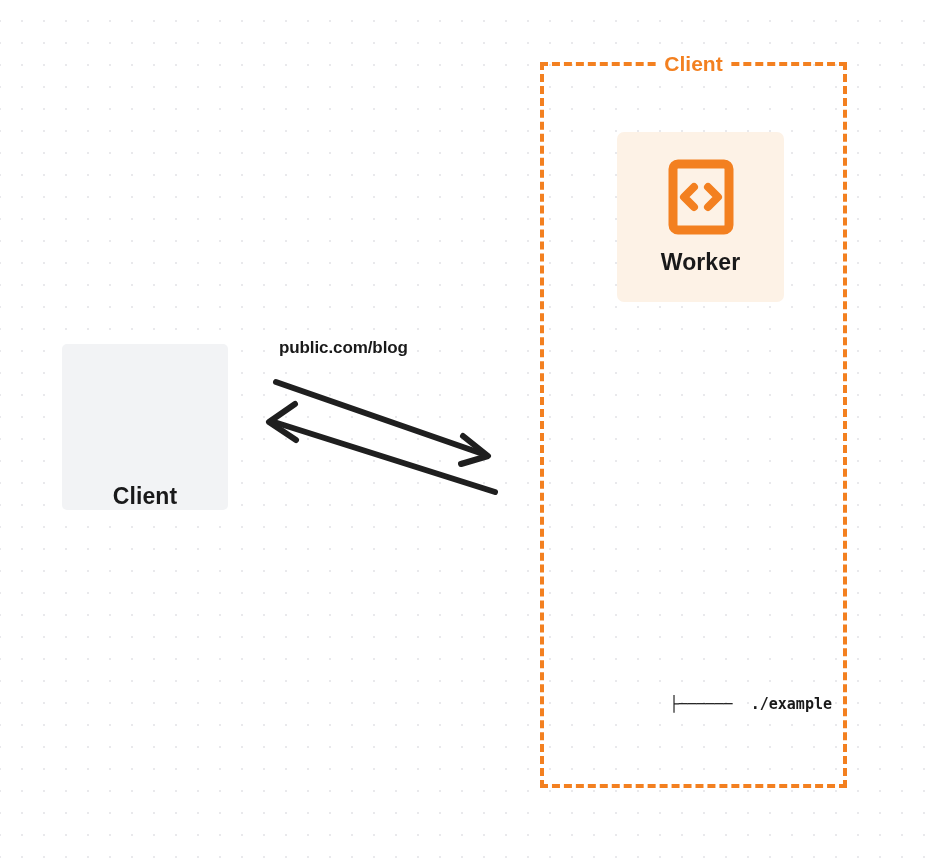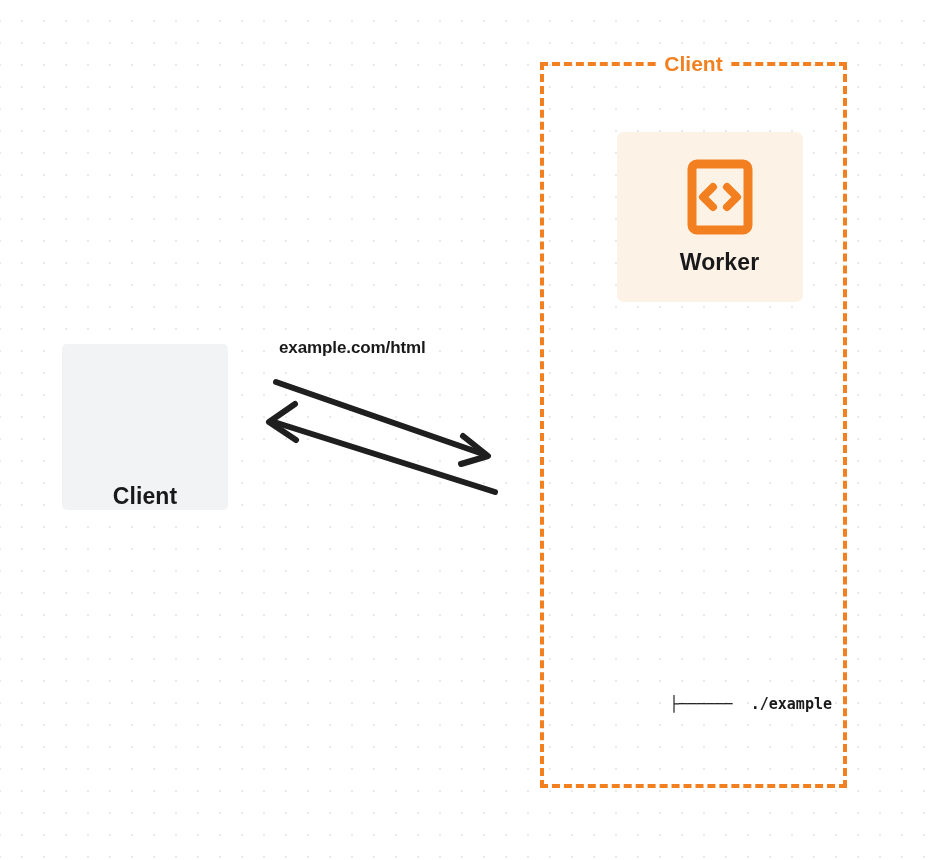--- a/index.html
+++ b/index.html
@@ -84,21 +84,20 @@
 
   
   .service-box {
     position: absolute;
     width: 167px;
     background: #fdf2e6;
     border-radius: 7px;
     display: flex;
     flex-direction: column;
     align-items: center;
-    padding-left: 19px;
   }
   #worker-box {
     left: 73px;
     top: 66px;
     height: 170px;
     padding-top: 0;
     justify-content: center;
   }
   #assets-box {
     left: 68px;
@@ -134,21 +133,21 @@
   }
   #file-tree .tree-row { display: block; }
 </style>
 </head>
 <body>
 
 <div id="client-node">
   <span class="node-label">Client</span>
 </div>
 
-<div id="connector-label">example.com/html</div>
+<div id="connector-label">public.com/blog</div>
 
 <svg id="connector" viewBox="0 0 270 190" width="270" height="190" fill="none">
 
   <g>
     <line x1="26" y1="52" x2="233" y2="124" stroke="#1f1f1f" stroke-width="6" stroke-linecap="round"></line>
     <polyline points="213,106 238,126 211,134" stroke="#1f1f1f" stroke-width="6" stroke-linecap="round" stroke-linejoin="round" fill="none"></polyline>
   </g>
 
   <g>
     <line x1="24" y1="92" x2="245" y2="162" stroke="#1f1f1f" stroke-width="6" stroke-linecap="round"></line>

